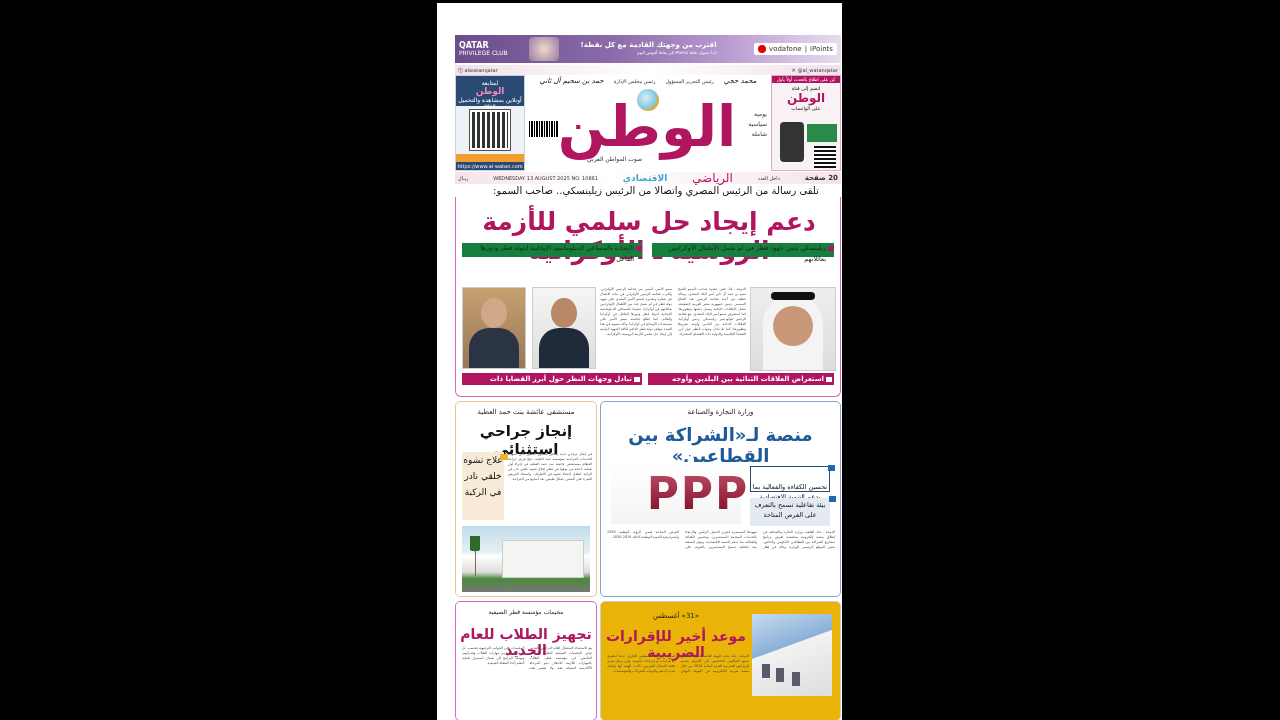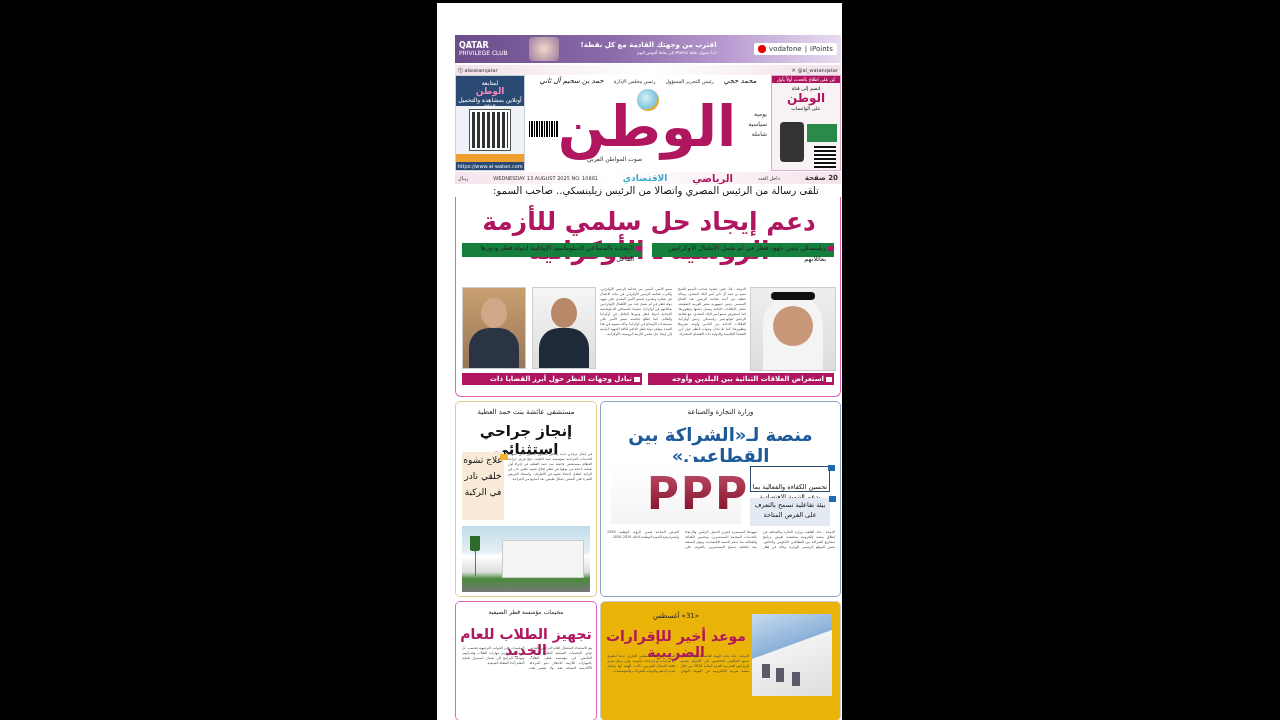--- a/index.html
+++ b/index.html
@@ -34,21 +34,21 @@
   .center{position:absolute;left:72px;top:0;width:242px;height:96px;text-align:center;}
   .signers{font-size:5px;color:#333;direction:rtl;height:12px;line-height:12px;display:flex;justify-content:center;gap:10px;}
   .signers .sig{font-family:"DejaVu Serif",serif;font-style:italic;font-size:7px;color:#111;}
   .globe{position:absolute;left:110px;top:14px;width:22px;height:22px;border-radius:50%;background:radial-gradient(circle at 40% 40%,#d8f0f8,#7bc4dd 60%,#e2b040 62%,#c79020);}
   .bigtitle{position:absolute;left:30px;top:22px;width:180px;font-size:56px;font-weight:bold;color:#b0165f;line-height:60px;direction:rtl;letter-spacing:-2px;}
   .slogan{position:absolute;left:60px;top:80px;font-size:6px;color:#333;direction:rtl;}
   .daily{position:absolute;right:2px;top:34px;font-size:6px;color:#333;direction:rtl;line-height:10px;text-align:right;}
   .barcode{position:absolute;left:2px;top:46px;width:30px;height:16px;background:repeating-linear-gradient(90deg,#000 0 1px,#fff 1px 2px,#000 2px 4px,#fff 4px 5px);}
   .infoline{position:absolute;left:0;top:137px;width:386px;height:12px;background:linear-gradient(90deg,#f5e3ec,#fff 40%,#f5e3ec);display:flex;align-items:center;justify-content:space-between;font-size:5px;color:#333;padding:0 3px;box-sizing:border-box;direction:rtl;}
   .infoline .pages{font-weight:bold;font-size:7px;}
-  .infoline .sport{color:#b0165f;font-weight:bold;font-size:10px;}
+  .infoline .sport{color:#b0165f;font-weight:normal;font-size:12px;}
   .infoline .econ{color:#3aa8c8;font-weight:bold;font-size:9px;}
   .kicker{position:absolute;left:8px;top:150px;width:386px;text-align:center;font-size:10px;color:#111;direction:rtl;}
   .mainbox{position:absolute;left:0;top:162px;width:386px;height:200px;border:1px solid #d6b;border-top:none;border-radius:0 0 6px 6px;box-sizing:border-box;}
   .headline{position:absolute;left:4px;top:10px;width:378px;text-align:center;font-size:25px;font-weight:bold;color:#b0165f;direction:rtl;letter-spacing:-1px;}
   .sub{position:absolute;font-size:6.5px;color:#222;direction:rtl;background:#15803d;height:14px;line-height:11px;padding-right:8px;box-sizing:border-box;}
   .sub::after{content:"";position:absolute;right:0;top:3px;width:6px;height:5px;background:#b0165f;}
   .photo{position:absolute;border:1px solid #ccc;}
   .ph-amir{left:294px;top:90px;width:84px;height:82px;background:linear-gradient(180deg,#eee 0,#ddd 100%);}
   .ph-amir .face{position:absolute;left:22px;top:18px;width:40px;height:40px;border-radius:50%;background:#c89878;}
   .ph-amir .ghutra{position:absolute;left:12px;top:6px;width:60px;height:76px;background:#f4f4f4;border-radius:30px 30px 0 0;}

